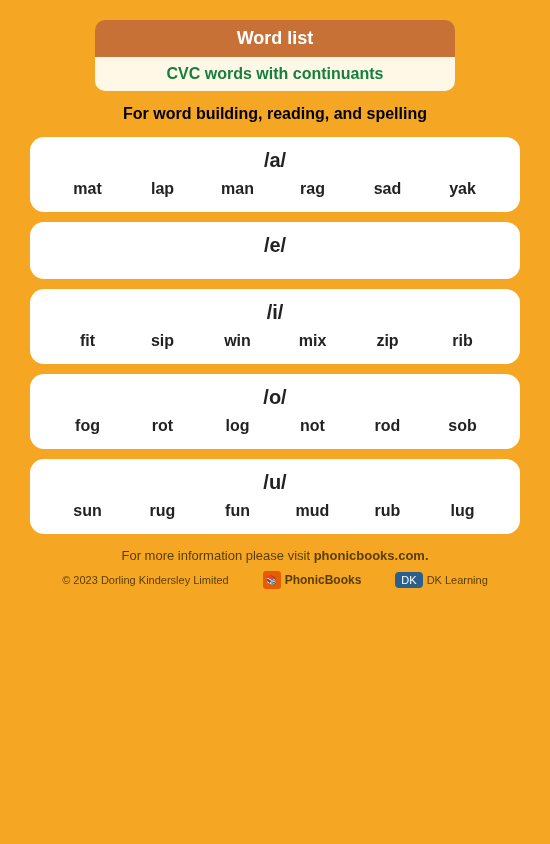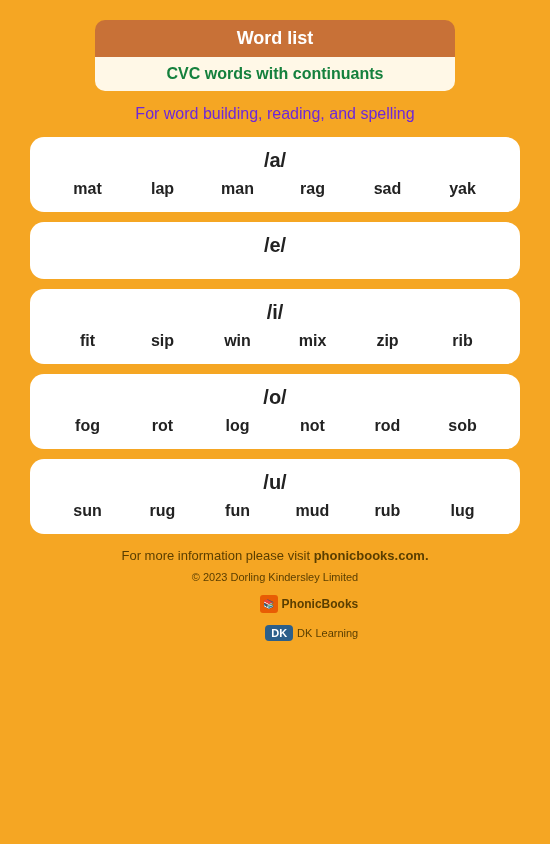--- a/index.html
+++ b/index.html
@@ -36,25 +36,25 @@
     .header-subtitle {
       background-color: #FFF8E7;
       color: #15803d;
       text-align: center;
       padding: 8px 16px;
       font-size: 16px;
       font-weight: bold;
     }
 
     .page-description {
-      color: #6d28d9;
+      color: #000000;
       font-size: 16px;
       text-align: center;
       margin-bottom: 14px;
-      font-weight: 400;
+      font-weight: 700;
     }
 
     .word-card {
       background: white;
       border-radius: 14px;
       width: 100%;
       padding: 12px 20px 14px 20px;
       margin-bottom: 10px;
     }
 
@@ -88,26 +88,25 @@
     }
 
     .footer-info span.bold {
       font-weight: bold;
       color: #5a3e00;
     }
 
     .bottom-bar {
       margin-top: 8px;
       display: flex;
-      align-items: flex-end;
+      align-items: center;
       justify-content: center;
-      gap: 12px;
+      gap: 34px;
       font-size: 11px;
       color: #5a3e00;
-      flex-direction: column;
     }
 
     .phonic-books-logo {
       display: flex;
       align-items: center;
       gap: 4px;
       font-size: 12px;
       font-weight: bold;
     }
 
@@ -121,21 +120,21 @@
       justify-content: center;
       color: white;
       font-size: 9px;
       font-weight: bold;
     }
 
     .dk-logo {
       background: #2c5f8a;
       color: white;
       font-size: 11px;
-      font-weight: bold;
+      font-weight: normal;
       padding: 2px 6px;
       border-radius: 4px;
     }
 
     .dk-learning {
       display: flex;
       align-items: center;
       gap: 4px;
     }
   </style>

